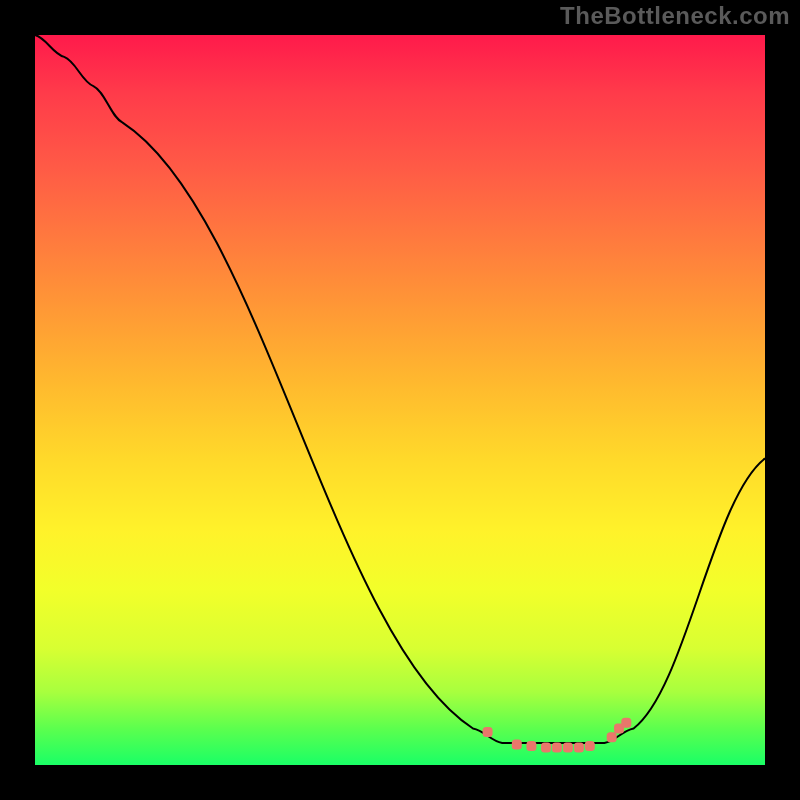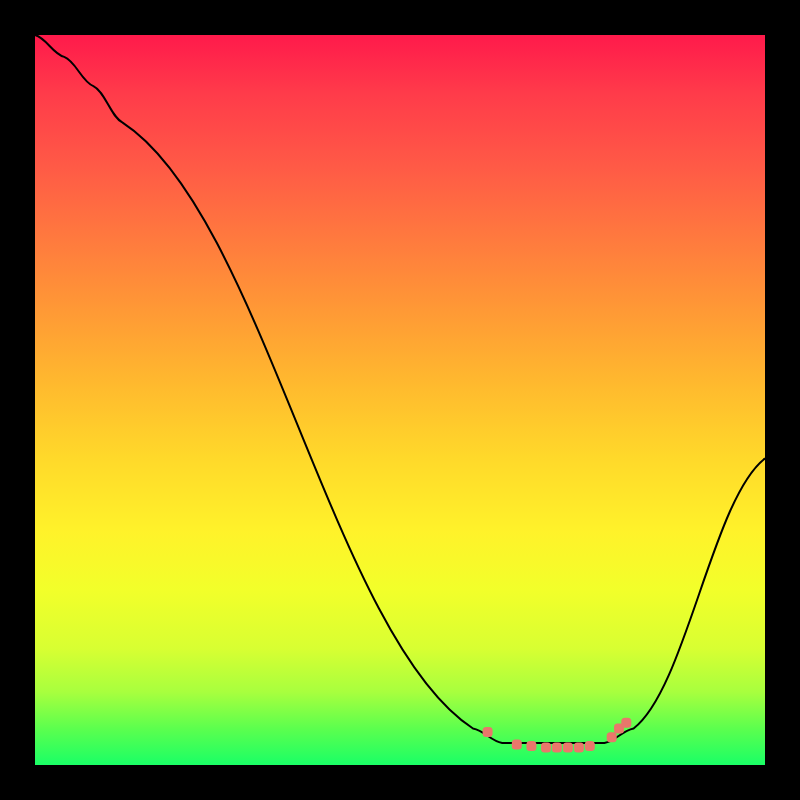--- a/index.html
+++ b/index.html
@@ -57,20 +57,21 @@
     width: 730px;
     height: 730px;
     overflow: visible;
   }
 </style>
 </head>
 <body>
 
 <div class="frame">
 
+  <div class="watermark">TheBottleneck.com</div>
 
   <div class="plot-area">
 
     <svg class="curve" viewBox="0 0 730 730" preserveAspectRatio="none">
       <path id="curve-path" fill="none" stroke="#000000" stroke-width="2" d="M 0,0 C 11.68,3.2849999999999966 17.52,18.61499999999998 29.2,21.899999999999977 C 40.879999999999995,26.279999999999966 46.72,46.719999999999914 58.4,51.09999999999991 C 70.08,56.574999999999925 75.91999999999999,82.125 87.6,87.60000000000002 C 227.76,178.485 297.84,602.615 438,693.5 C 449.68,695.69 455.52,705.91 467.2,708.1 C 508.08,708.1 528.52,708.1 569.4,708.1 C 581.0799999999999,705.91 586.92,695.69 598.5999999999999,693.5 C 651.16,652.985 677.4399999999999,463.9150000000001 730,423.40000000000003"></path>
       <g id="markers-group">
           <rect x="447.6" y="692.1" width="10" height="10" rx="3.5" ry="3.5" fill="#e9776b"></rect>
           <rect x="476.8" y="704.6" width="10" height="10" rx="3.5" ry="3.5" fill="#e9776b"></rect>
           <rect x="491.4" y="706.0" width="10" height="10" rx="3.5" ry="3.5" fill="#e9776b"></rect>
           <rect x="506.0" y="707.5" width="10" height="10" rx="3.5" ry="3.5" fill="#e9776b"></rect>

